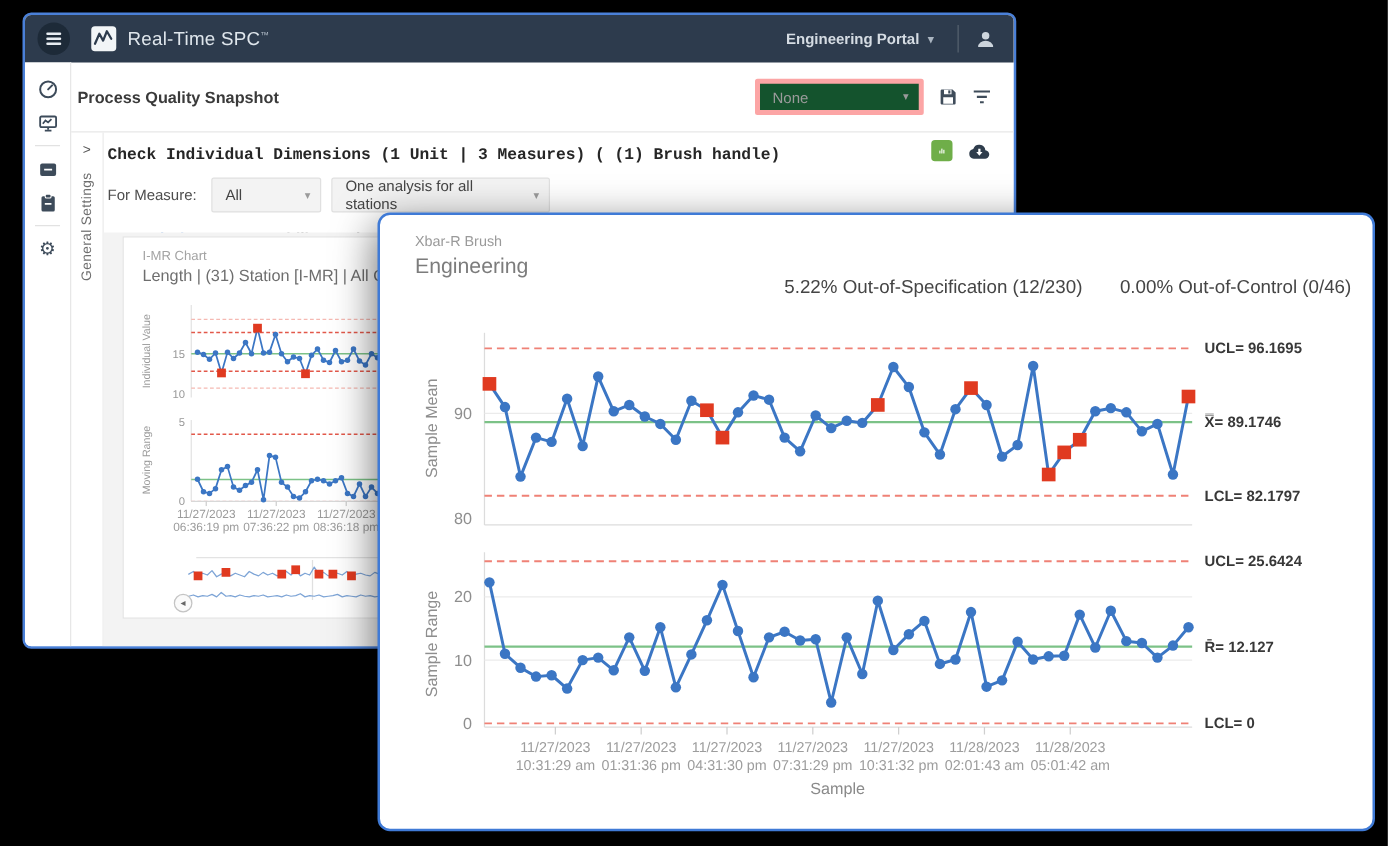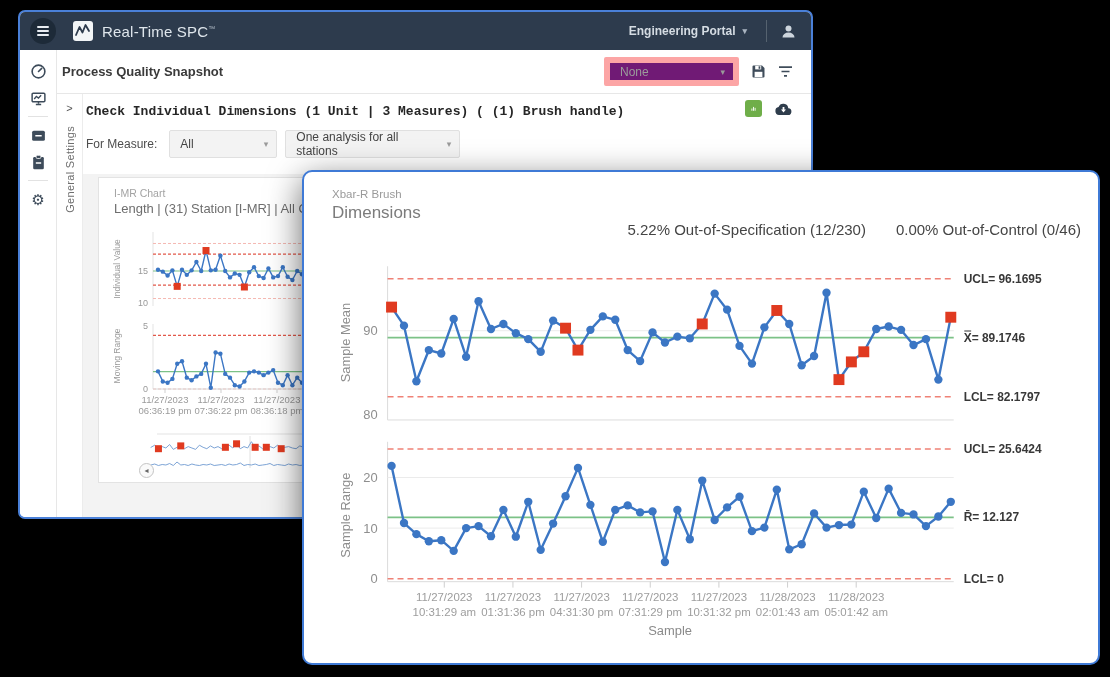--- a/index.html
+++ b/index.html
@@ -22,43 +22,43 @@
   .portal .caret{font-size:9px;color:#aab5c1;}
   .hdr-divider{width:1px;height:22px;background:#55626f;}
 
   .app-body{display:flex;height:467px;}
   .rail{width:37px;border-right:1px solid #e7e7e7;display:flex;flex-direction:column;align-items:center;padding-top:9px;box-sizing:border-box;background:#fff;}
   .rail-btn{width:30px;height:24px;display:flex;align-items:center;justify-content:center;background:none;border:none;cursor:pointer;margin-bottom:3px;}
   .rail-divider{width:20px;height:1px;background:#e2e2e2;margin:3px 0 6px 0;}
   .gear-glyph{font-size:15px;color:#3d4b5a;line-height:1;}
 
   .pane{flex:1;display:flex;flex-direction:column;min-width:0;}
-  .toolbar{height:44px;border-bottom:1px solid #e7e7e7;display:flex;align-items:center;padding:0 18px 0 5px;box-sizing:border-box;}
+  .toolbar{height:56px;border-bottom:1px solid #e7e7e7;display:flex;align-items:center;padding:0 18px 0 5px;box-sizing:border-box;}
   .toolbar-title{font-size:13px;font-weight:700;color:#3a3a3a;}
   .toolbar-right{margin-left:auto;display:flex;align-items:center;gap:12px;}
   .select{position:relative;display:flex;align-items:center;box-sizing:border-box;cursor:pointer;border-radius:2px;}
   .select .caret{position:absolute;right:8px;font-size:9px;color:#9a9a9a;}
-  .select-none{width:135px;height:29px;background:#701a75;border:6px solid #fca5a5;padding:0 22px 0 10px;font-size:12px;color:#9b9b9b;}
+  .select-none{width:135px;height:29px;background:#14532d;border:4px solid #fca5a5;padding:0 22px 0 10px;font-size:12px;color:#9b9b9b;}
 
   .pane-body{flex:1;display:flex;min-height:0;}
   .strip{width:26px;border-right:1px solid #ececec;display:flex;flex-direction:column;align-items:center;padding-top:6px;box-sizing:border-box;}
   .strip-chevron{background:none;border:none;font-size:11px;color:#555;cursor:pointer;padding:2px 4px;}
   .strip-label{margin-top:10px;writing-mode:vertical-rl;transform:rotate(180deg);font-size:11px;color:#6e6e6e;letter-spacing:.3px;}
 
   .content{flex:1;position:relative;padding:5px 0 0 3px;min-width:0;}
   .section-head{height:24px;display:flex;align-items:center;position:relative;}
   .section-title{font-size:13px;font-weight:700;color:#262626;font-family:Liberation Mono, monospace;}
   .section-actions{position:absolute;right:18px;top:1px;display:flex;align-items:center;gap:12px;}
   .chart-btn{width:17px;height:17px;border-radius:3px;background:#6fae49;border:none;display:flex;align-items:center;justify-content:center;cursor:pointer;}
   .icon-btn{background:none;border:none;padding:0;cursor:pointer;display:flex;align-items:center;}
 
   .measure-row{display:flex;align-items:center;margin-top:7px;gap:8px;}
   .measure-label{font-size:12px;color:#4d4d4d;}
   .select-gray{height:28px;background:#f3f3f3;border:1px solid #e0e0e0;font-size:12px;color:#444;padding:0 24px 0 10px;}
-  .sel-measure{width:108px;margin-left:4px;}
+  .sel-measure{width:88px;margin-left:4px;}
   .sel-scope{width:175px;}
 
   .tabs{display:flex;gap:22px;margin-top:14px;font-size:12.5px;}
   .tab{background:none;border:none;padding:0 1px 7px 1px;cursor:pointer;font-size:12.5px;}
   .tab.active{color:#3f7bd0;font-weight:600;border-bottom:2px solid #3f7bd0;}
   .tab.inactive{color:#3b3b3b;font-weight:600;border-bottom:2px solid transparent;}
 
   .tab-content{position:absolute;left:0;right:0;top:80px;bottom:0;background:#f3f3f3;}
   .imr-card{position:absolute;left:15px;top:3px;width:690px;height:306px;background:#fff;border:1px solid #e3e3e3;box-sizing:border-box;}
   .imr-type{position:absolute;left:15px;top:9px;font-size:10.5px;color:#a3a3a3;}
@@ -356,21 +356,21 @@
               </div>
             </div>
           </div>
         </div>
       </div>
     </div>
   </div>
 
   <div class="overlay-window">
     <span class="ov-type">Xbar-R Brush</span>
-    <span class="ov-title">Dimensions</span>
+    <span class="ov-title">Engineering</span>
     <div class="ov-stats">
       <span>5.22% Out-of-Specification (12/230)</span>
       <span>0.00% Out-of-Control (0/46)</span>
     </div>
     <svg id="xbar-svg" class="xbar-svg" width="794" height="491" viewBox="0 0 798 495" preserveAspectRatio="none">
         <line x1="84" y1="95" x2="84" y2="250" stroke="#dcdcdc"></line>
         <line x1="84" y1="250" x2="653" y2="250" stroke="#dcdcdc"></line>
         <line x1="84" y1="160" x2="653" y2="160" stroke="#ebebeb"></line>
         <text x="74" y="164.5" class="tk" text-anchor="end">90</text>
         <text x="74" y="249.5" class="tk" text-anchor="end">80</text>

